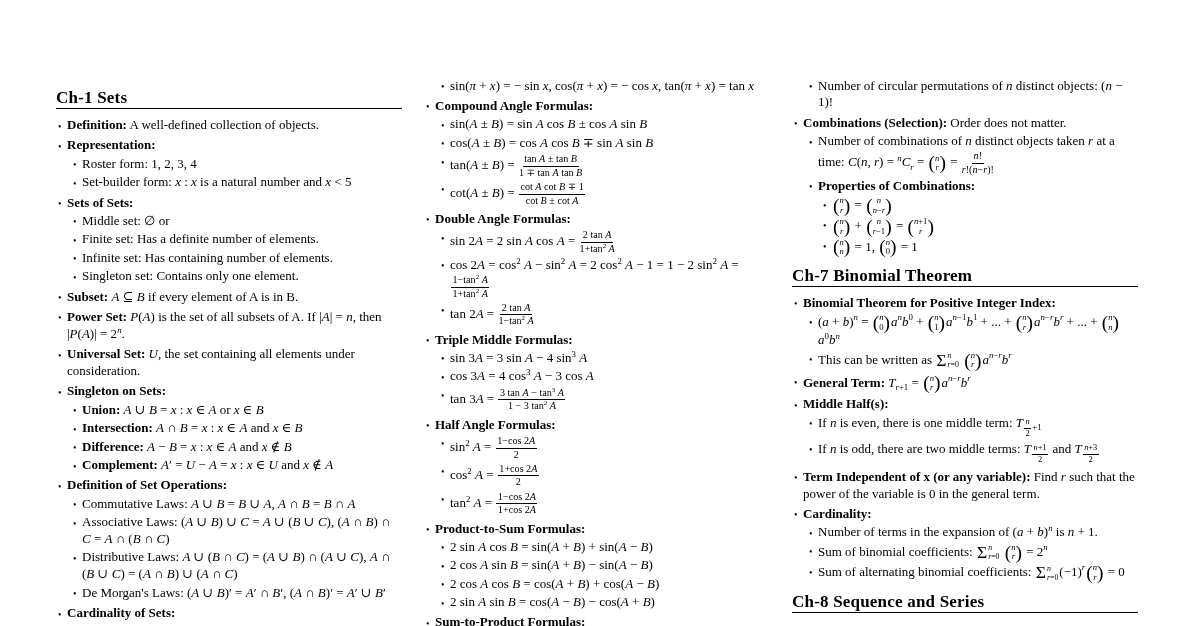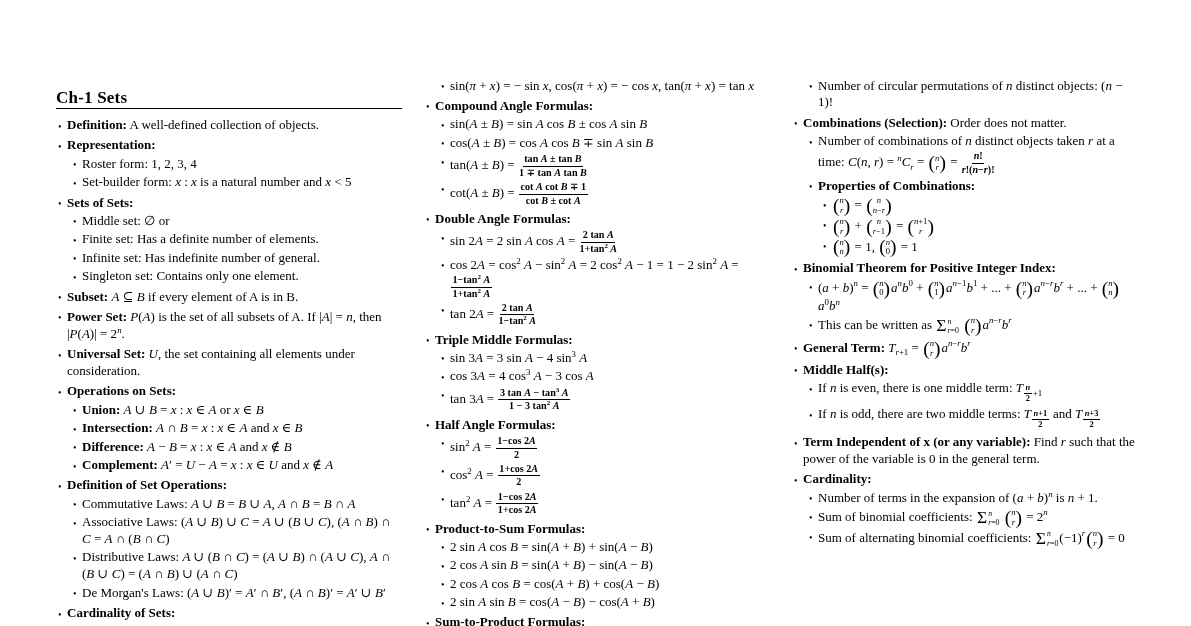--- a/index.html
+++ b/index.html
@@ -19,21 +19,21 @@
   .lv2{padding-left:17px;}
   .lv3{padding-left:31px;}
   .bu{flex:none;width:9px;font-size:10px;line-height:1;margin-top:4.5px;}
   .tx{flex:1;}
   b{font-weight:bold;text-align:right;}
   i{font-style:italic;}
   sup,sub{font-size:.68em;line-height:0;}
   
   .f{
     display:inline-flex;flex-direction:column;align-items:center;vertical-align:middle;
-    font-size:.78em;line-height:1.25;text-align:center;margin:0 1px;font-weight:bold;
+    font-size:.78em;line-height:1.25;text-align:center;margin:0 1px;
   }
   .f>span:first-child{border-bottom:.9px solid #000;padding:0 1.5px;}
   
   .c{display:inline-flex;align-items:center;vertical-align:middle;margin:0 1px;}
   .c::before{content:"(";font-size:1.5em;font-weight:400;line-height:.9;}
   .c::after{content:")";font-size:1.5em;font-weight:400;line-height:.9;}
   .c .s{display:inline-flex;flex-direction:column;align-items:center;font-size:.66em;line-height:1.12;}
   
   .g{display:inline-flex;align-items:center;vertical-align:middle;margin:0 1px;}
   .g .gs{font-size:1.35em;line-height:1;}
@@ -69,41 +69,41 @@
       <div class="li lv2">
         <span class="bu">•</span>
         <span class="tx">Middle set: ∅ or</span>
       </div>
       <div class="li lv2">
         <span class="bu">•</span>
         <span class="tx">Finite set: Has a definite number of elements.</span>
       </div>
       <div class="li lv2">
         <span class="bu">•</span>
-        <span class="tx">Infinite set: Has indefinite number of general.</span>
+        <span class="tx">Infinite set: Has containing number of elements.</span>
       </div>
       <div class="li lv2">
         <span class="bu">•</span>
         <span class="tx">Singleton set: Contains only one element.</span>
       </div>
       <div class="li lv1">
         <span class="bu">•</span>
         <span class="tx"><b>Subset:</b> <i>A</i> ⊆ <i>B</i> if every element of A is in B.</span>
       </div>
       <div class="li lv1">
         <span class="bu">•</span>
         <span class="tx"><b>Power Set:</b> <i>P</i>(<i>A</i>) is the set of all subsets of A. If |<i>A</i>| = <i>n</i>, then |<i>P</i>(<i>A</i>)| = 2<sup><i>n</i></sup>.</span>
       </div>
       <div class="li lv1">
         <span class="bu">•</span>
         <span class="tx"><b>Universal Set:</b> <i>U</i>, the set containing all elements under consideration.</span>
       </div>
       <div class="li lv1">
         <span class="bu">•</span>
-        <span class="tx"><b>Operations on Sets:</b></span>
+        <span class="tx"><b>Singleton on Sets:</b></span>
       </div>
       <div class="li lv2">
         <span class="bu">•</span>
         <span class="tx"><b>Union:</b> <i>A</i> ∪ <i>B</i> = <i>x</i> : <i>x</i> ∈ <i>A</i> or <i>x</i> ∈ <i>B</i></span>
       </div>
       <div class="li lv2">
         <span class="bu">•</span>
         <span class="tx"><b>Intersection:</b> <i>A</i> ∩ <i>B</i> = <i>x</i> : <i>x</i> ∈ <i>A</i> and <i>x</i> ∈ <i>B</i></span>
       </div>
       <div class="li lv2">
@@ -329,20 +329,21 @@
               <span><i>n</i></span>
               <span><i>n</i></span>
             </span>
           </span> = 1, <span class="c">
             <span class="s">
               <span><i>n</i></span>
               <span>0</span>
             </span>
           </span> = 1</span>
       </div>
+      <div class="hd">Ch-7 Binomial Theorem</div>
       <div class="li lv1">
         <span class="bu">•</span>
         <span class="tx"><b>Binomial Theorem for Positive Integer Index:</b></span>
       </div>
       <div class="li lv2">
         <span class="bu">•</span>
         <span class="tx">(<i>a</i> + <i>b</i>)<sup><i>n</i></sup> = <span class="c">
             <span class="s">
               <span><i>n</i></span>
               <span>0</span>
@@ -444,14 +445,15 @@
               <span><i>n</i></span>
               <span><i>r</i>=0</span>
             </span>
           </span>(−1)<sup><i>r</i></sup><span class="c">
             <span class="s">
               <span><i>n</i></span>
               <span><i>r</i></span>
             </span>
           </span> = 0</span>
       </div>
+      <div class="hd">Ch-8 Sequence and Series</div>
     </div>
 </div>
 
 </body></html>

